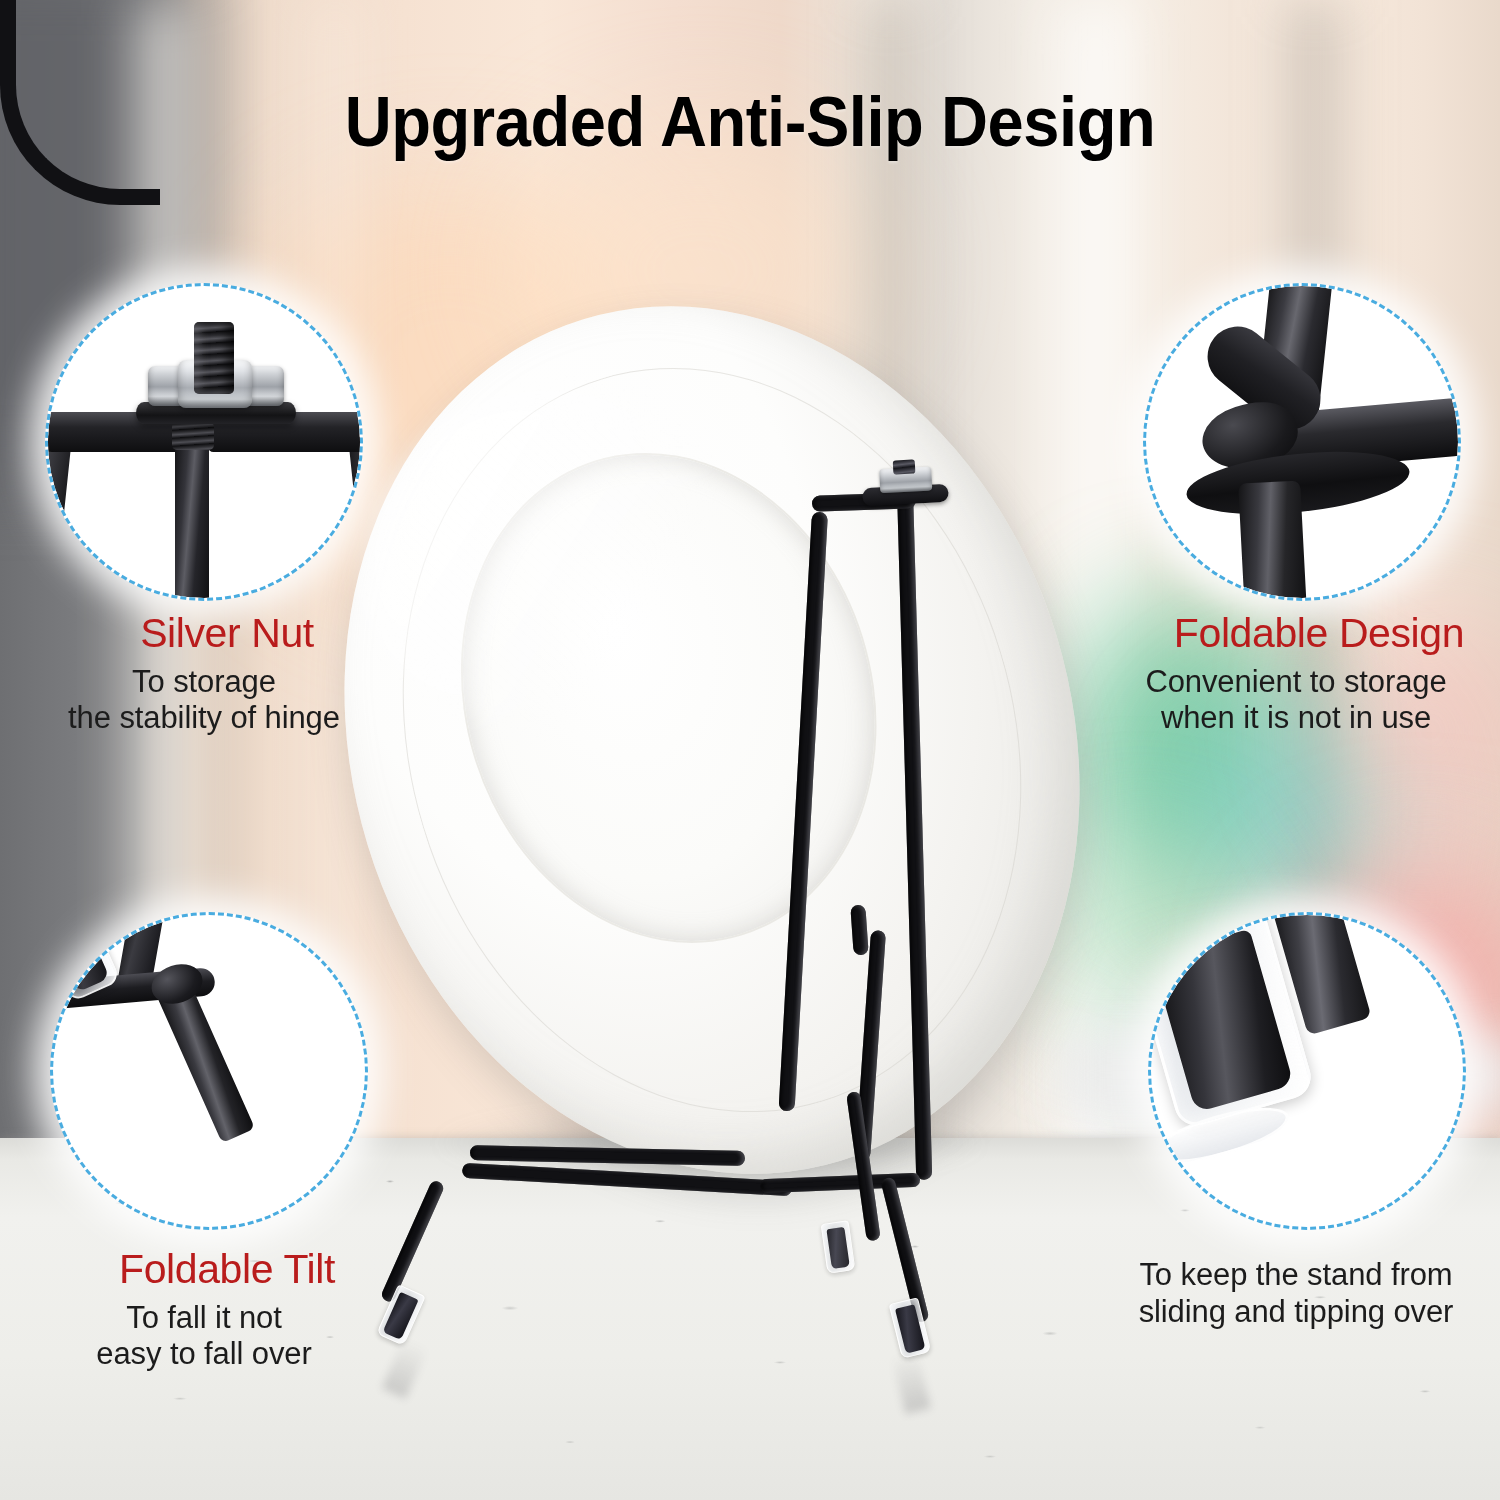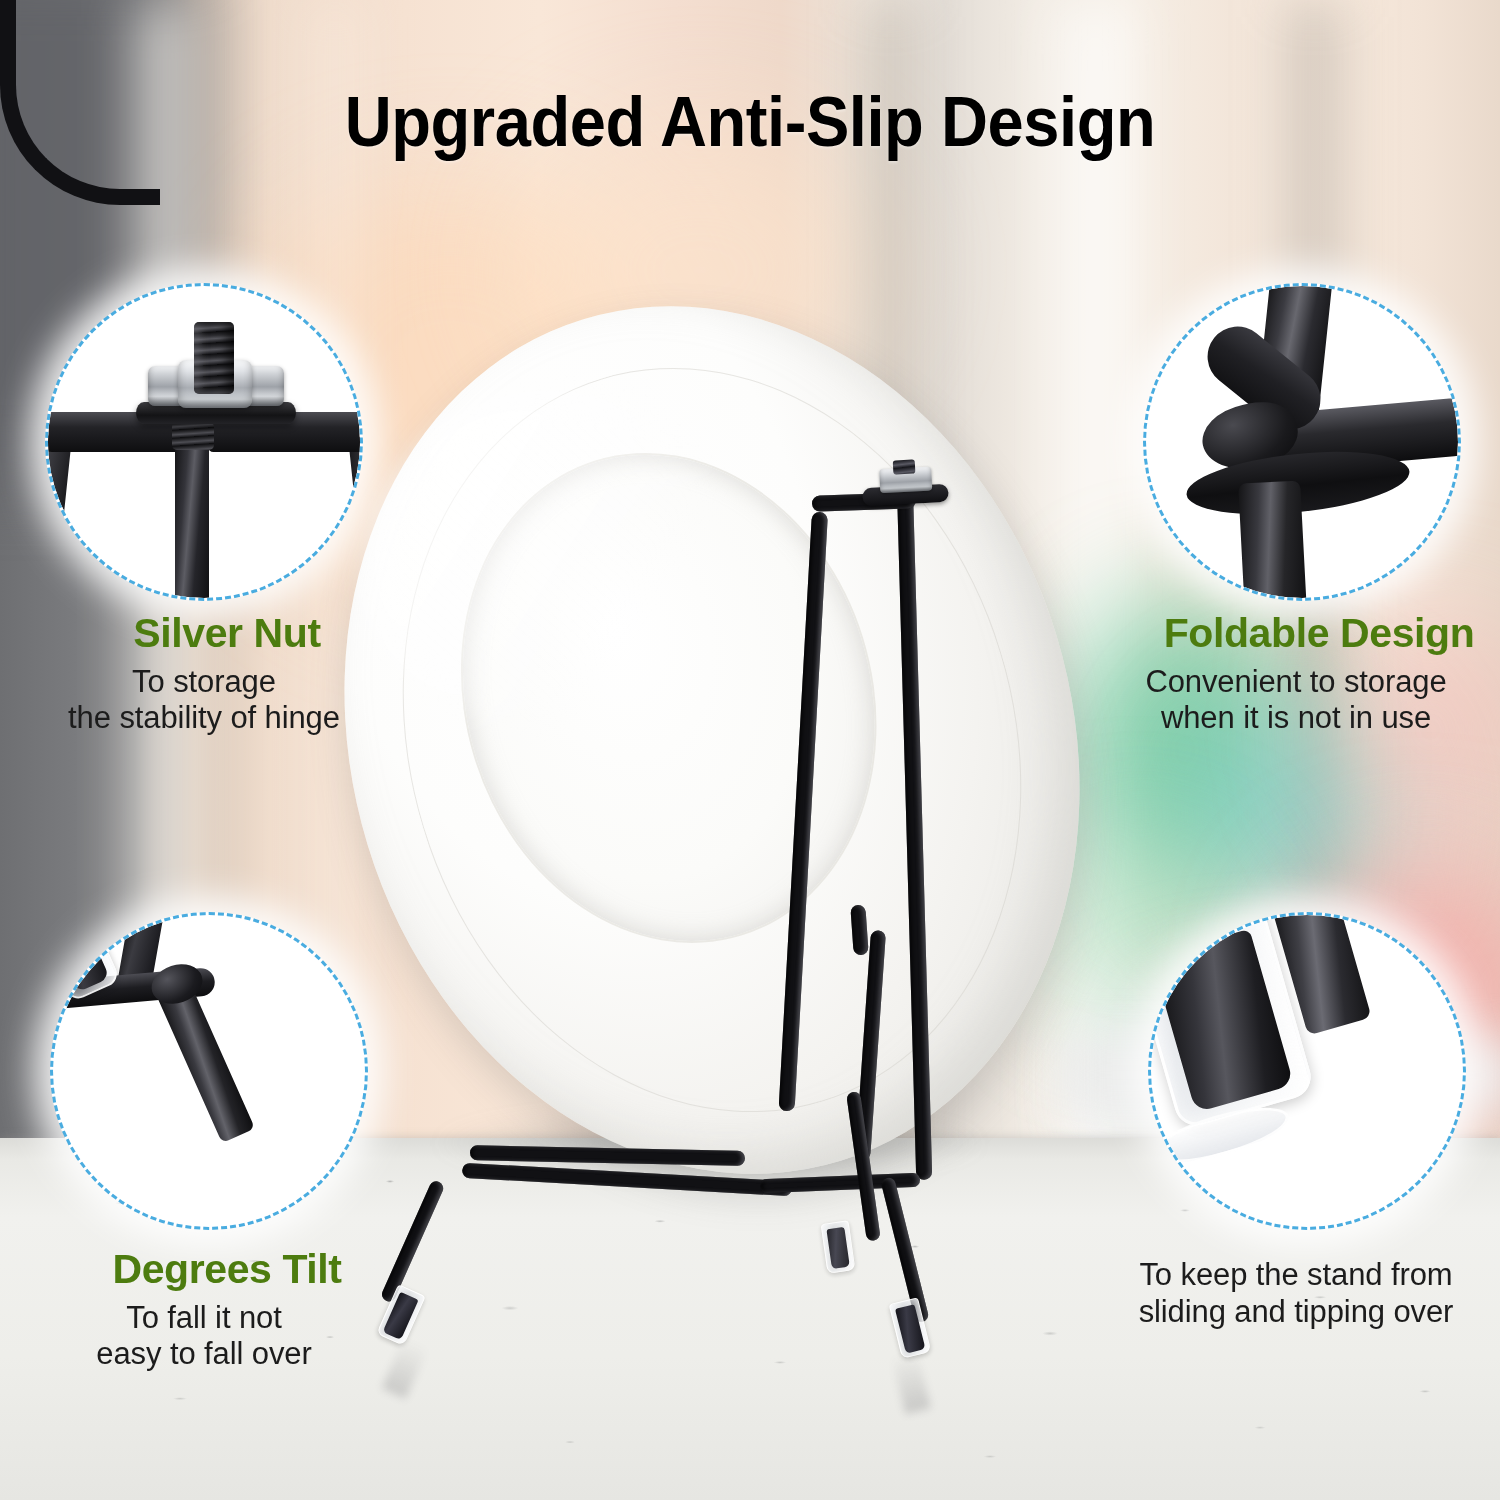--- a/index.html
+++ b/index.html
@@ -98,21 +98,21 @@
     position:absolute; border-radius:50%;
     background:#ffffff;
     border:3px dashed #49ace0;
     overflow:hidden;
     box-shadow:0 0 34px 16px rgba(255,255,255,.88);
   }
   .circle-inner { position:absolute; inset:0; border-radius:50%; overflow:hidden; }
 
   .cap { position:absolute; width:100%; text-align:center; }
   .cap-title {
-    font-size:41px; font-weight:700; color:#4d7c0f; line-height:1.04;
+    font-size:41px; font-weight:400; color:#b91c1c; line-height:1.04;
     letter-spacing:-0.4px; white-space:nowrap;padding-left:46px;
   }
   .cap-sub {
     margin-top:9px; font-size:31px; font-weight:400; color:#1c1c1c;
     line-height:1.18; letter-spacing:-0.1px; white-space:nowrap;
   }
 
   
   #f-tl .circle { left:45px;  top:283px;  width:318px; height:318px; }
   #f-tl .cap    { left:0px;   top:612px;  width:408px; }
@@ -412,21 +412,21 @@
     <div class="circle-inner">
       <div class="rod bl-vert"></div>
       <div class="rod bl-cross"></div>
       <div class="rod bl-leg"></div>
       <div class="rod bl-joint"></div>
       <div class="bl-cap"></div>
     </div>
   </div>
   <div class="cap">
     <div class="cap-title">
-      <div>Degrees Tilt</div>
+      <div>Foldable Tilt</div>
     </div>
     <div class="cap-sub">
       <div>To fall it not</div>
       <div>easy to fall over</div>
     </div>
   </div>
 </div>
 
 <div class="feature" id="f-br">
   <div class="circle">

